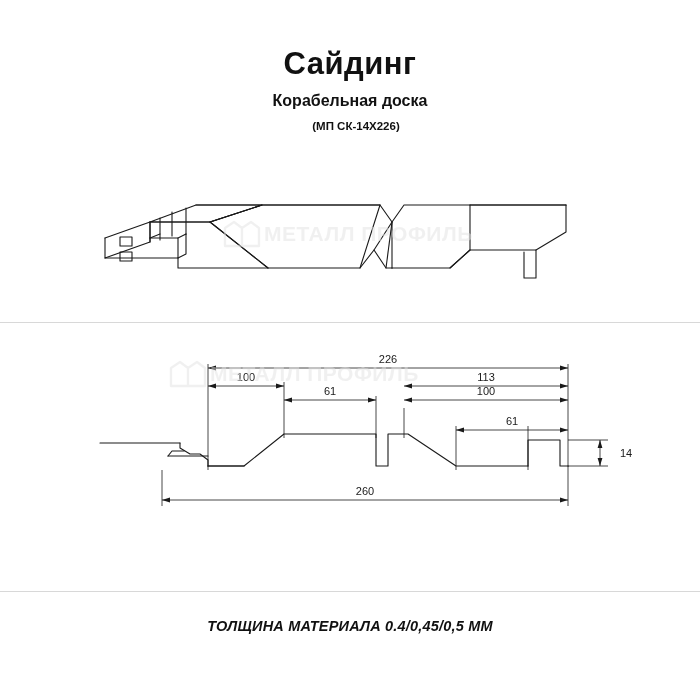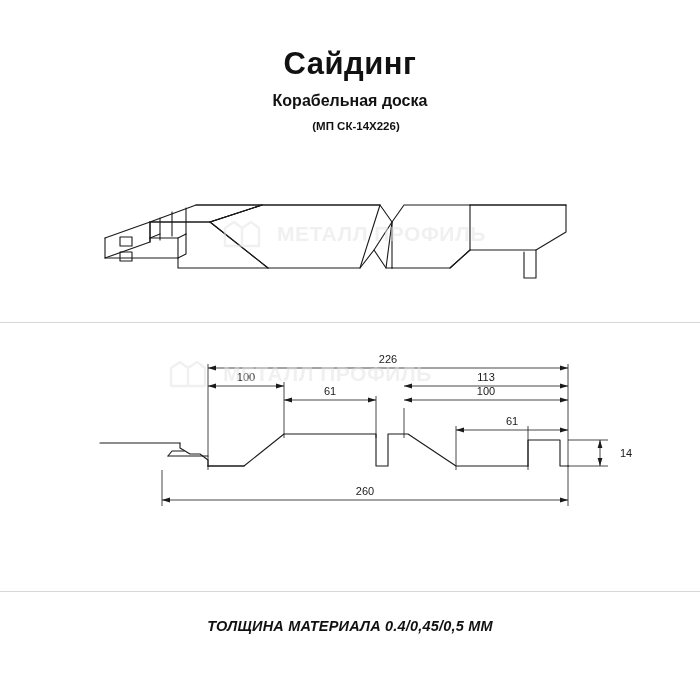--- a/index.html
+++ b/index.html
@@ -87,21 +87,21 @@
   .wm-text {
     font-size: 21px;
     font-weight: bold;
     color: #e3e3e3;
     letter-spacing: 0.5px;
     white-space: nowrap;
   }
   .wm-row {
     display: flex;
     align-items: center;
-    gap: 15px;
+    gap: 2px;
   }
   
   .footer {
     position: absolute;
     top: 618px;
     left: 0;
     width: 700px;
     text-align: center;
     font-size: 14.5px;
     font-weight: bold;

